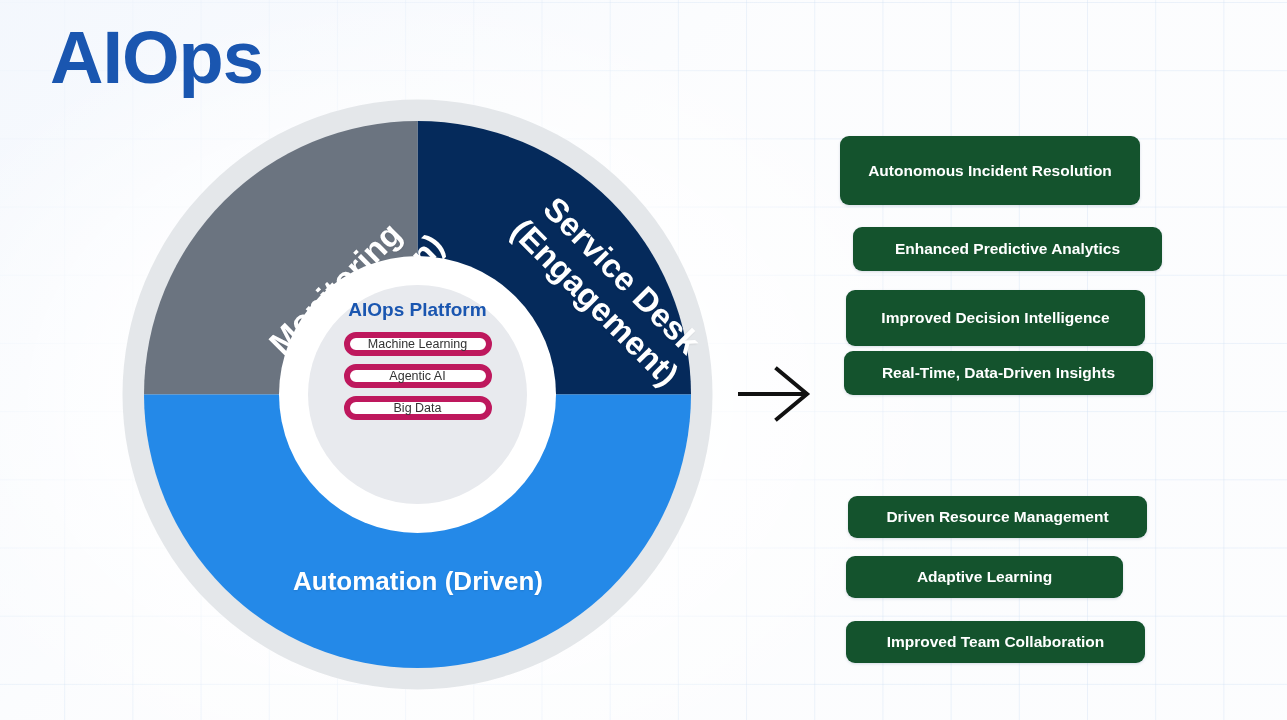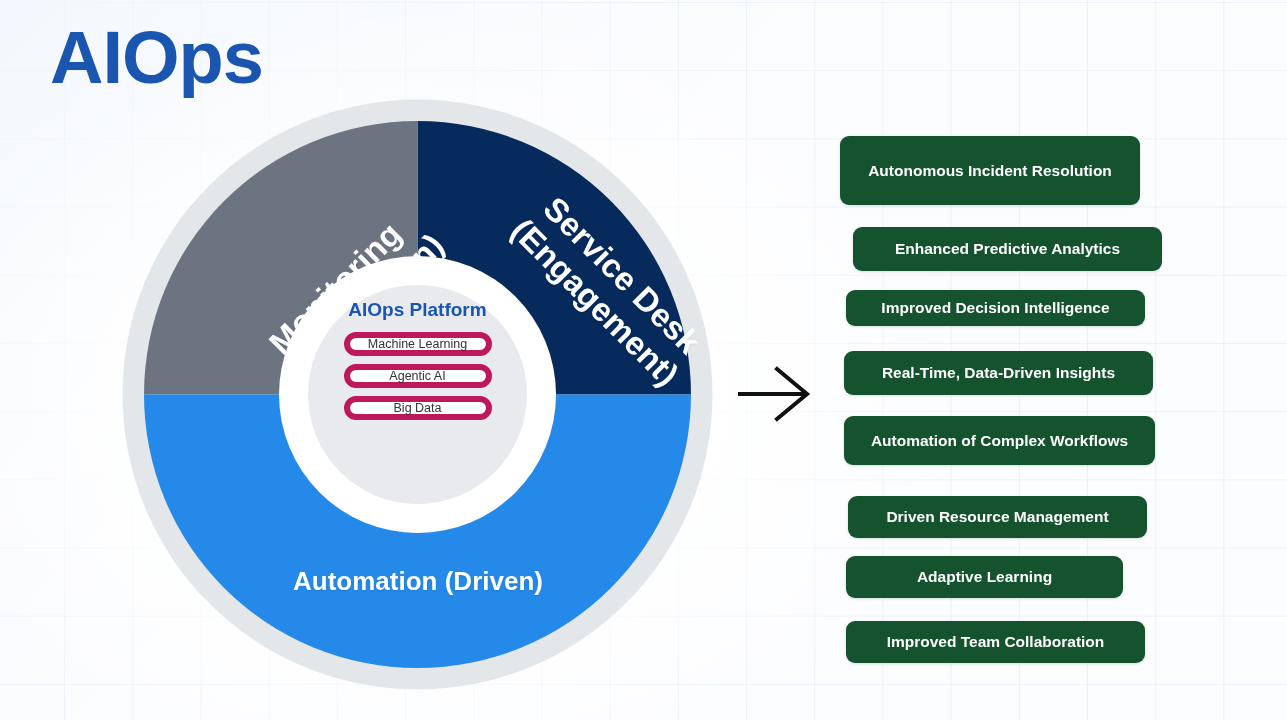--- a/index.html
+++ b/index.html
@@ -226,19 +226,18 @@
 </div>
 
 <svg id="big-arrow" viewBox="0 0 82 58">
   <line x1="2" y1="29" x2="70" y2="29" stroke="#111111" stroke-width="4"></line>
   <path d="M41,4 L71,29 L41,54" fill="none" stroke="#111111" stroke-width="4" stroke-linecap="square" stroke-linejoin="miter"></path>
 </svg>
 
 <div id="outcomes">
   <div class="outcome" style="left:5px;  top:0px;   width:300px; height:69px;">Autonomous Incident Resolution</div>
   <div class="outcome" style="left:18px; top:91px;  width:309px; height:44px;">Enhanced Predictive Analytics</div>
-  <div class="outcome" style="left:11px; top:154px; width:299px; height:36px;">Improved Decision Intelligence</div>
+  <div class="outcome" style="left:11px; top:154px; width:299px; height:56px;">Improved Decision Intelligence</div>
   <div class="outcome" style="left:9px;  top:215px; width:309px; height:44px;">Real-Time, Data-Driven Insights</div>
-  <div class="outcome" style="left:9px;  top:280px; width:311px; height:49px;">Automation of Complex Workflows</div>
   <div class="outcome" style="left:13px; top:360px; width:299px; height:42px;">Driven Resource Management</div>
   <div class="outcome" style="left:11px; top:420px; width:277px; height:42px;">Adaptive Learning</div>
   <div class="outcome" style="left:11px; top:485px; width:299px; height:42px;">Improved Team Collaboration</div>
 </div>
 
 </body></html>

